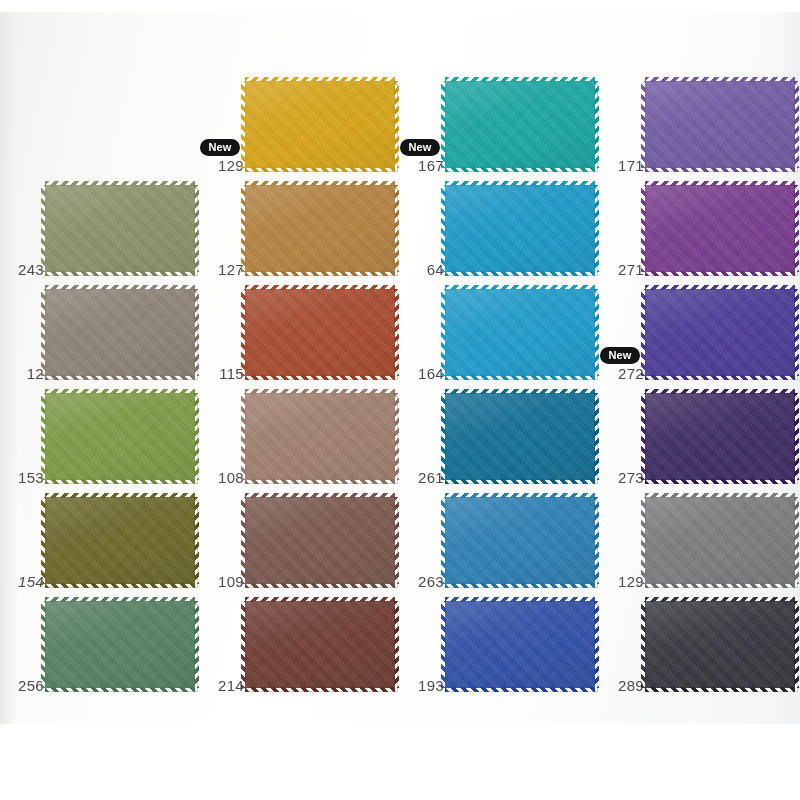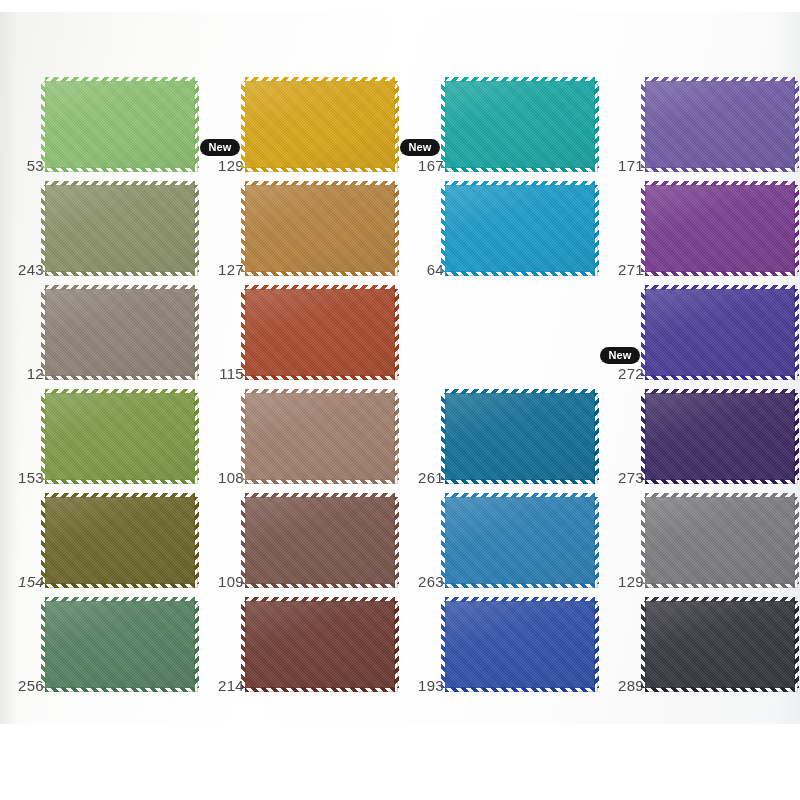--- a/index.html
+++ b/index.html
@@ -173,35 +173,20 @@
       linear-gradient(160deg, rgba(255,255,255,0.14) 0%, rgba(255,255,255,0.02) 38%,
                       rgba(0,0,0,0.0) 62%, rgba(0,0,0,0.06) 100%);
   }
 </style>
 </head>
 <body>
 
 <div id="chart">
   <div class="sheet"></div>
   <div class="grid" id="grid">
-      <div class="cell" style="left: 0px; top: 78px;">
-        <div class="cell-label">53</div>
-        <div class="swatch-frame">
-          <div class="swatch">
-            <div class="fabric" style="background: rgb(141, 194, 113);">
-              <div class="weave"></div>
-              <div class="shade"></div>
-            </div>
-            <div class="zig top" style="background: repeating-linear-gradient(135deg, rgb(141, 194, 113) 0px, rgb(141, 194, 113) 3.5px, rgba(0, 0, 0, 0) 3.5px, rgba(0, 0, 0, 0) 7px);"></div>
-            <div class="zig bottom" style="background: repeating-linear-gradient(45deg, rgb(127, 180, 99) 0px, rgb(127, 180, 99) 3.5px, rgba(0, 0, 0, 0) 3.5px, rgba(0, 0, 0, 0) 7px);"></div>
-            <div class="side left" style="background: repeating-linear-gradient(45deg, rgb(141, 194, 113) 0px, rgb(141, 194, 113) 3.5px, rgba(0, 0, 0, 0) 3.5px, rgba(0, 0, 0, 0) 7px);"></div>
-            <div class="side right" style="background: repeating-linear-gradient(135deg, rgb(127, 180, 99) 0px, rgb(127, 180, 99) 3.5px, rgba(0, 0, 0, 0) 3.5px, rgba(0, 0, 0, 0) 7px);"></div>
-          </div>
-        </div>
-      </div>
       <div class="cell" style="left: 200px; top: 78px;">
         <div class="new-badge">New</div>
         <div class="cell-label">129</div>
         <div class="swatch-frame">
           <div class="swatch">
             <div class="fabric" style="background: rgb(217, 166, 21);">
               <div class="weave"></div>
               <div class="shade"></div>
             </div>
             <div class="zig top" style="background: repeating-linear-gradient(135deg, rgb(217, 166, 21) 0px, rgb(217, 166, 21) 3.5px, rgba(0, 0, 0, 0) 3.5px, rgba(0, 0, 0, 0) 7px);"></div>
@@ -325,20 +310,35 @@
               <div class="weave"></div>
               <div class="shade"></div>
             </div>
             <div class="zig top" style="background: repeating-linear-gradient(135deg, rgb(168, 73, 44) 0px, rgb(168, 73, 44) 3.5px, rgba(0, 0, 0, 0) 3.5px, rgba(0, 0, 0, 0) 7px);"></div>
             <div class="zig bottom" style="background: repeating-linear-gradient(45deg, rgb(154, 59, 30) 0px, rgb(154, 59, 30) 3.5px, rgba(0, 0, 0, 0) 3.5px, rgba(0, 0, 0, 0) 7px);"></div>
             <div class="side left" style="background: repeating-linear-gradient(45deg, rgb(168, 73, 44) 0px, rgb(168, 73, 44) 3.5px, rgba(0, 0, 0, 0) 3.5px, rgba(0, 0, 0, 0) 7px);"></div>
             <div class="side right" style="background: repeating-linear-gradient(135deg, rgb(154, 59, 30) 0px, rgb(154, 59, 30) 3.5px, rgba(0, 0, 0, 0) 3.5px, rgba(0, 0, 0, 0) 7px);"></div>
           </div>
         </div>
       </div>
+      <div class="cell" style="left: 400px; top: 286px;">
+        <div class="cell-label">164</div>
+        <div class="swatch-frame">
+          <div class="swatch">
+            <div class="fabric" style="background: rgb(27, 156, 205);">
+              <div class="weave"></div>
+              <div class="shade"></div>
+            </div>
+            <div class="zig top" style="background: repeating-linear-gradient(135deg, rgb(27, 156, 205) 0px, rgb(27, 156, 205) 3.5px, rgba(0, 0, 0, 0) 3.5px, rgba(0, 0, 0, 0) 7px);"></div>
+            <div class="zig bottom" style="background: repeating-linear-gradient(45deg, rgb(13, 142, 191) 0px, rgb(13, 142, 191) 3.5px, rgba(0, 0, 0, 0) 3.5px, rgba(0, 0, 0, 0) 7px);"></div>
+            <div class="side left" style="background: repeating-linear-gradient(45deg, rgb(27, 156, 205) 0px, rgb(27, 156, 205) 3.5px, rgba(0, 0, 0, 0) 3.5px, rgba(0, 0, 0, 0) 7px);"></div>
+            <div class="side right" style="background: repeating-linear-gradient(135deg, rgb(13, 142, 191) 0px, rgb(13, 142, 191) 3.5px, rgba(0, 0, 0, 0) 3.5px, rgba(0, 0, 0, 0) 7px);"></div>
+          </div>
+        </div>
+      </div>
       <div class="cell" style="left: 600px; top: 286px;">
         <div class="new-badge">New</div>
         <div class="cell-label">272</div>
         <div class="swatch-frame">
           <div class="swatch">
             <div class="fabric" style="background: rgb(74, 58, 151);">
               <div class="weave"></div>
               <div class="shade"></div>
             </div>
             <div class="zig top" style="background: repeating-linear-gradient(135deg, rgb(74, 58, 151) 0px, rgb(74, 58, 151) 3.5px, rgba(0, 0, 0, 0) 3.5px, rgba(0, 0, 0, 0) 7px);"></div>

